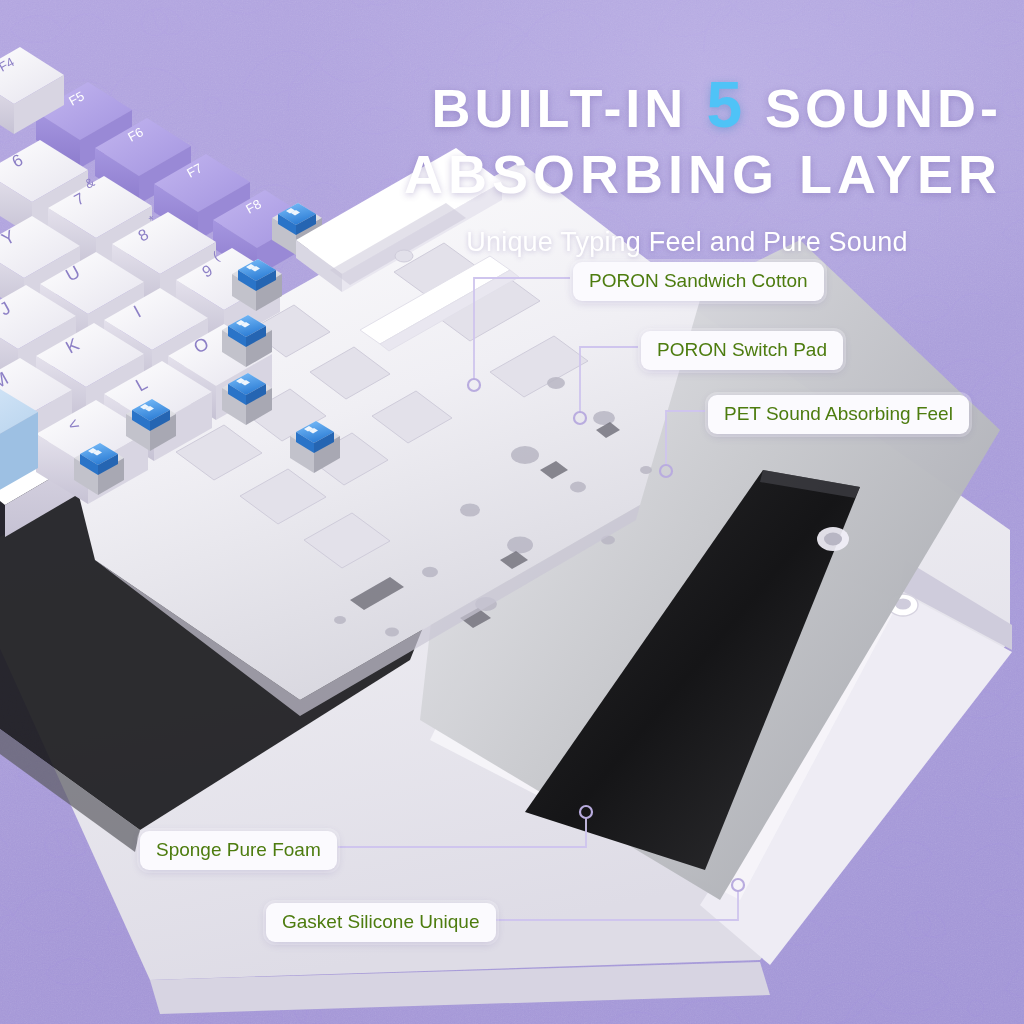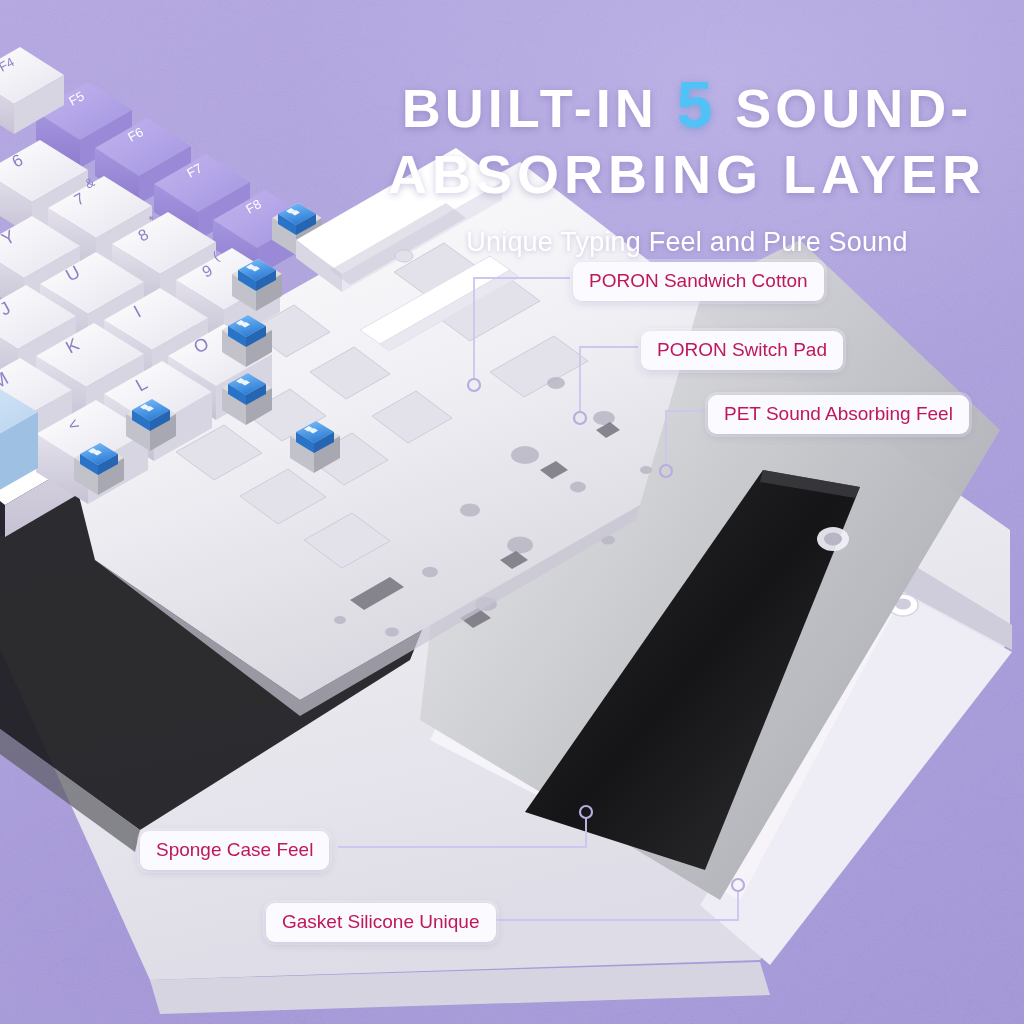--- a/index.html
+++ b/index.html
@@ -30,35 +30,36 @@
 
   
   .headline {
     position:absolute; left:372px; top:72px; width:630px;
     text-align:center; z-index:40;
   }
   .hl-line {
     font-size:54px; font-weight:700; color:#ffffff;
     letter-spacing:4px; line-height:66px; white-space:nowrap;
     text-shadow:0 2px 7px rgba(90,70,150,.30);
+    text-align:right;
   }
   .hl-line.l2 { letter-spacing:5px; }
   .hl-accent { color:#4fc3f7; font-size:64px; font-weight:700;
                text-shadow:0 2px 9px rgba(40,120,190,.35); }
   .subtitle {
     font-size:27px; color:#ffffff; font-weight:400;
     letter-spacing:.2px; margin-top:20px; white-space:nowrap;
     text-shadow:0 1px 5px rgba(90,70,150,.28);
   }
 
   
   .callout {
     position:absolute; z-index:45;
     background:#fbfafe;
-    color:#be185d;
+    color:#4d7c0f;
     font-size:19px;
     padding:8px 16px 9px;
     border-radius:9px;
     white-space:nowrap;
     box-shadow:0 2px 9px rgba(92,72,150,.22), 0 0 0 3px rgba(255,255,255,.30);
   }
 
   
   .leader { position:absolute; z-index:30; pointer-events:none; overflow:visible; }
   .leader path { fill:none; stroke:#cfc5ee; stroke-width:1.8; }
@@ -477,16 +478,16 @@
       <span class="hl-accent">5</span>
       <span>SOUND-</span>
     </div>
     <div class="hl-line l2">ABSORBING LAYER</div>
     <div class="subtitle">Unique Typing Feel and Pure Sound</div>
   </div>
 
   <div class="callout" style="left:573px;top:262px">PORON Sandwich Cotton</div>
   <div class="callout" style="left:641px;top:331px">PORON Switch Pad</div>
   <div class="callout" style="left:708px;top:395px">PET Sound Absorbing Feel</div>
-  <div class="callout" style="left:140px;top:831px">Sponge Case Feel</div>
+  <div class="callout" style="left:140px;top:831px">Sponge Pure Foam</div>
   <div class="callout" style="left:266px;top:903px">Gasket Silicone Unique</div>
 
 </div>
 
 </body></html>

